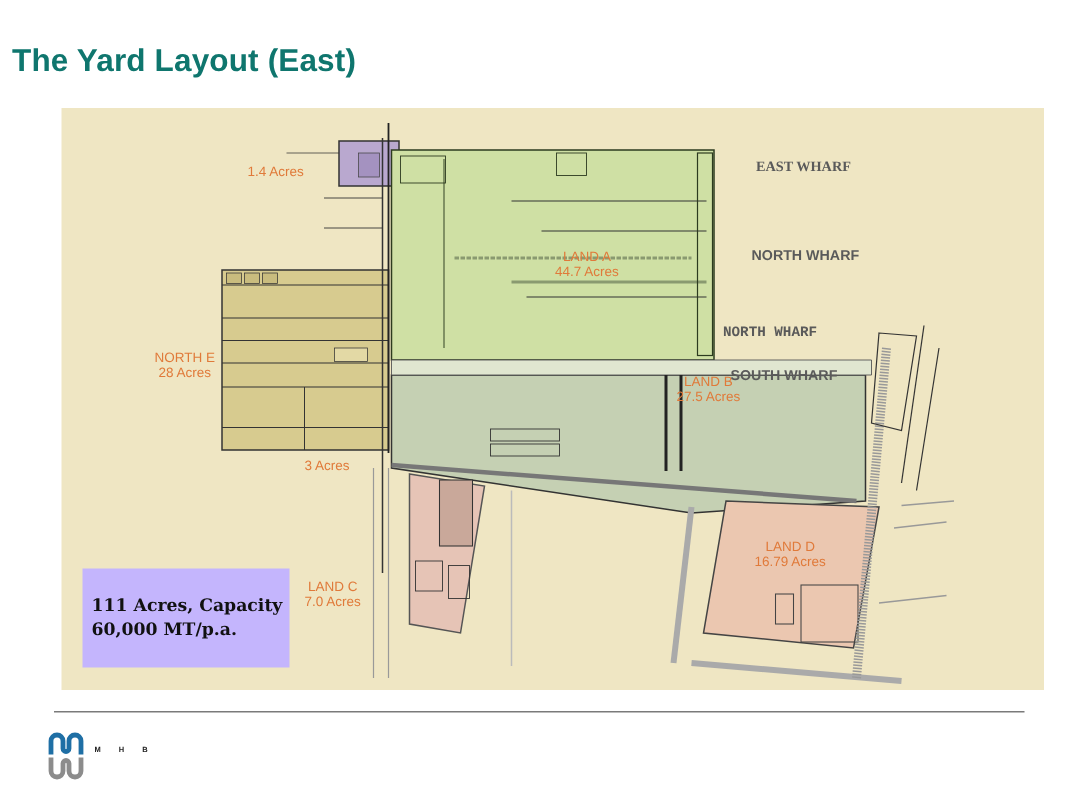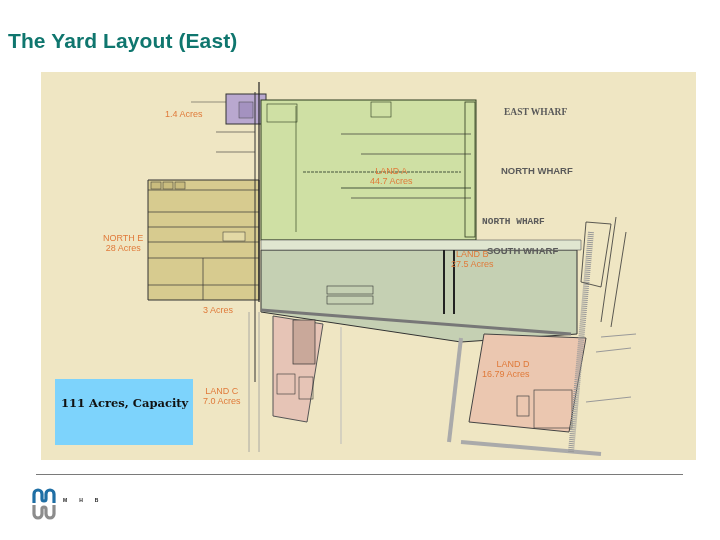--- a/index.html
+++ b/index.html
@@ -4,21 +4,21 @@
 <style>
   html, body { margin:0; padding:0; }
   body { width:720px; height:540px; background:#ffffff; position:relative; overflow:hidden; font-family:"Liberation Sans", sans-serif; }
   .title { position:absolute; left:8px; top:29px; font-size:21px; font-weight:bold; color:#0f766e; letter-spacing:0.1px; }
   .map { position:absolute; left:41px; top:72px; width:631px; height:388px; background:#efe6c3; overflow:hidden;padding-left:24px; }
   .map svg { position:absolute; left:0; top:0; }
   .lbl { position:absolute; font-size:9px; white-space:nowrap; line-height:10px; }
   .lbl.orange { color:#e07a3a; }
   .lbl.grey { color:#5a5a5a; font-weight:bold; font-size:9.5px; }
   .lbl.center { text-align:center; }
-  .capbox { position:absolute; left:55px; top:379px; width:138px; height:66px; background:#7dd3fc; }
+  .capbox { position:absolute; left:55px; top:379px; width:138px; height:66px; background:#c4b5fd; }
   .captext { position:absolute; left:6px; top:16px; font-family:"DejaVu Serif", serif; font-size:11.5px; font-weight:bold; color:#111; line-height:16px; }
   .footer-line { position:absolute; left:36px; top:474px; width:647px; height:1px; background:#7a7a7a; }
   .logo { position:absolute; left:32px; top:487px; width:24px; height:34px; }
   .logo-text { position:absolute; left:63px; top:497px; font-size:5px; font-weight:bold; color:#222; letter-spacing:0; }
   .logo-text span { display:inline-block; margin-right:12px; }
 </style>
 </head>
 <body>
 
 <div class="title">The Yard Layout (East)</div>
@@ -103,33 +103,34 @@
   </div>
   <div class="lbl orange center" style="left:410px;top:177px;">
     <div>LAND B</div>
     <div>27.5 Acres</div>
   </div>
   <div class="lbl orange" style="left:162px;top:233px;">3 Acres</div>
   <div class="lbl orange center" style="left:162px;top:283px;margin-top:31px;">
     <div>LAND C</div>
     <div>7.0 Acres</div>
   </div>
-  <div class="lbl orange center" style="left:441px;top:287px;text-align:right;">
+  <div class="lbl orange center" style="left:462px;top:287px;">
     <div>LAND D</div>
     <div>16.79 Acres</div>
   </div>
   <div class="lbl grey" style="left:463px;top:35px;font-family:Liberation Serif, serif;">EAST WHARF</div>
   <div class="lbl grey" style="left:460px;top:94px;">NORTH WHARF</div>
   <div class="lbl grey" style="left:441px;top:145px;font-family:Liberation Mono, monospace;">NORTH WHARF</div>
   <div class="lbl grey" style="left:446px;top:162px;margin-top:12px;">SOUTH WHARF</div>
 </div>
 
 <div class="capbox">
   <div class="captext">
     <div>111 Acres, Capacity</div>
+    <div>60,000 MT/p.a.</div>
   </div>
 </div>
 
 <div class="footer-line"></div>
 
 <svg class="logo" viewBox="0 0 24 34">
   <path d="M2,16 V7 a4,4 0 0 1 8,0 V12 a2,2 0 0 0 4,0 V7 a4,4 0 0 1 8,0 V16" fill="none" stroke="#1f6fa5" stroke-width="3.2"></path>
   <path d="M2,18 V27 a4,4 0 0 0 8,0 V22 a2,2 0 0 1 4,0 V27 a4,4 0 0 0 8,0 V18" fill="none" stroke="#8c8c8c" stroke-width="3.2"></path>
 </svg>
 <div class="logo-text">

